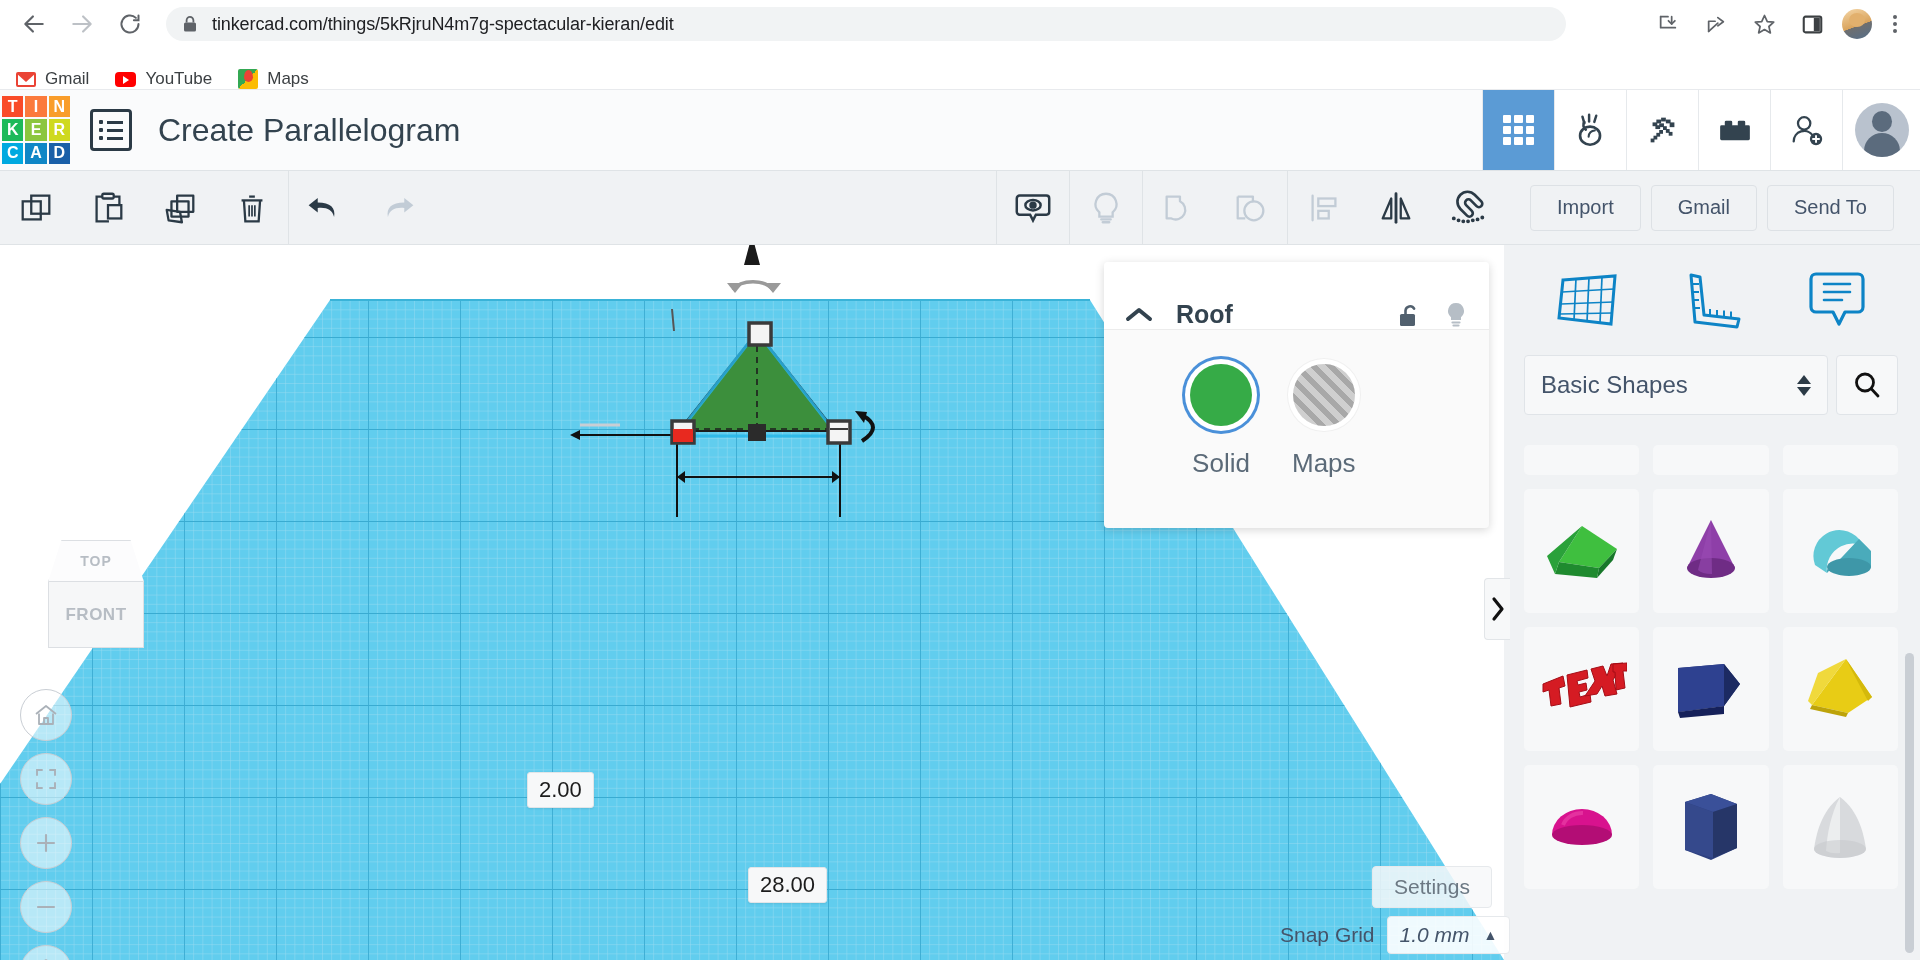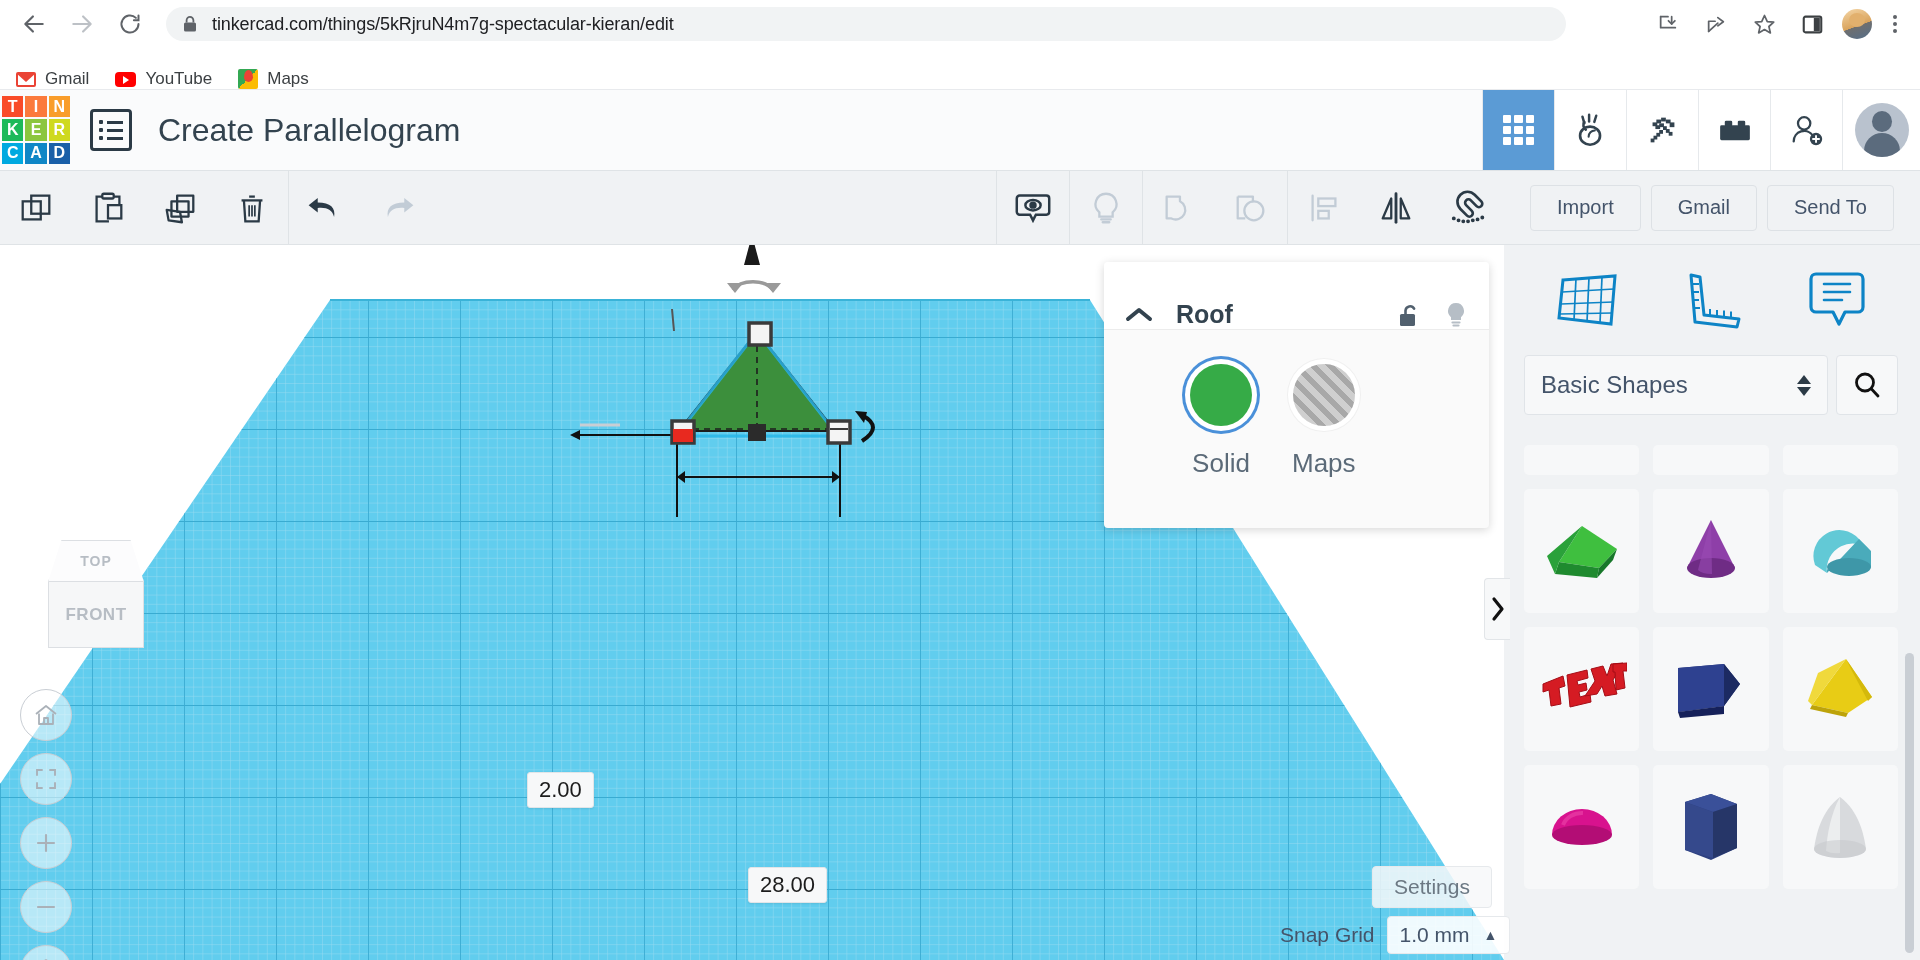--- a/index.html
+++ b/index.html
@@ -284,21 +284,21 @@
     font-size: 21px; color: #6b7883;
   }
   .snap-row {
     position: absolute; left: 1280px; top: 916px; display: flex; align-items: center; gap: 12px;
   }
   .snap-label { font-size: 21px; color: #44546a; }
   .snap-value {
     height: 38px; padding: 0 12px; background: rgba(255,255,255,.9);
     border: 1px solid #e6e9ec; border-radius: 4px;
     display: flex; align-items: center; gap: 14px;
-    font-size: 21px; color: #44546a;
+    font-size: 21px; color: #44546a; font-style: italic;
   }
 </style>
 </head>
 <body>
 
 <div id="app">
 
   <div class="browser-bar">
     <div class="nav-btn first">
       <svg width="26" height="26" viewBox="0 0 24 24" fill="none" stroke="#5f6368" stroke-width="2" stroke-linecap="round" stroke-linejoin="round">

